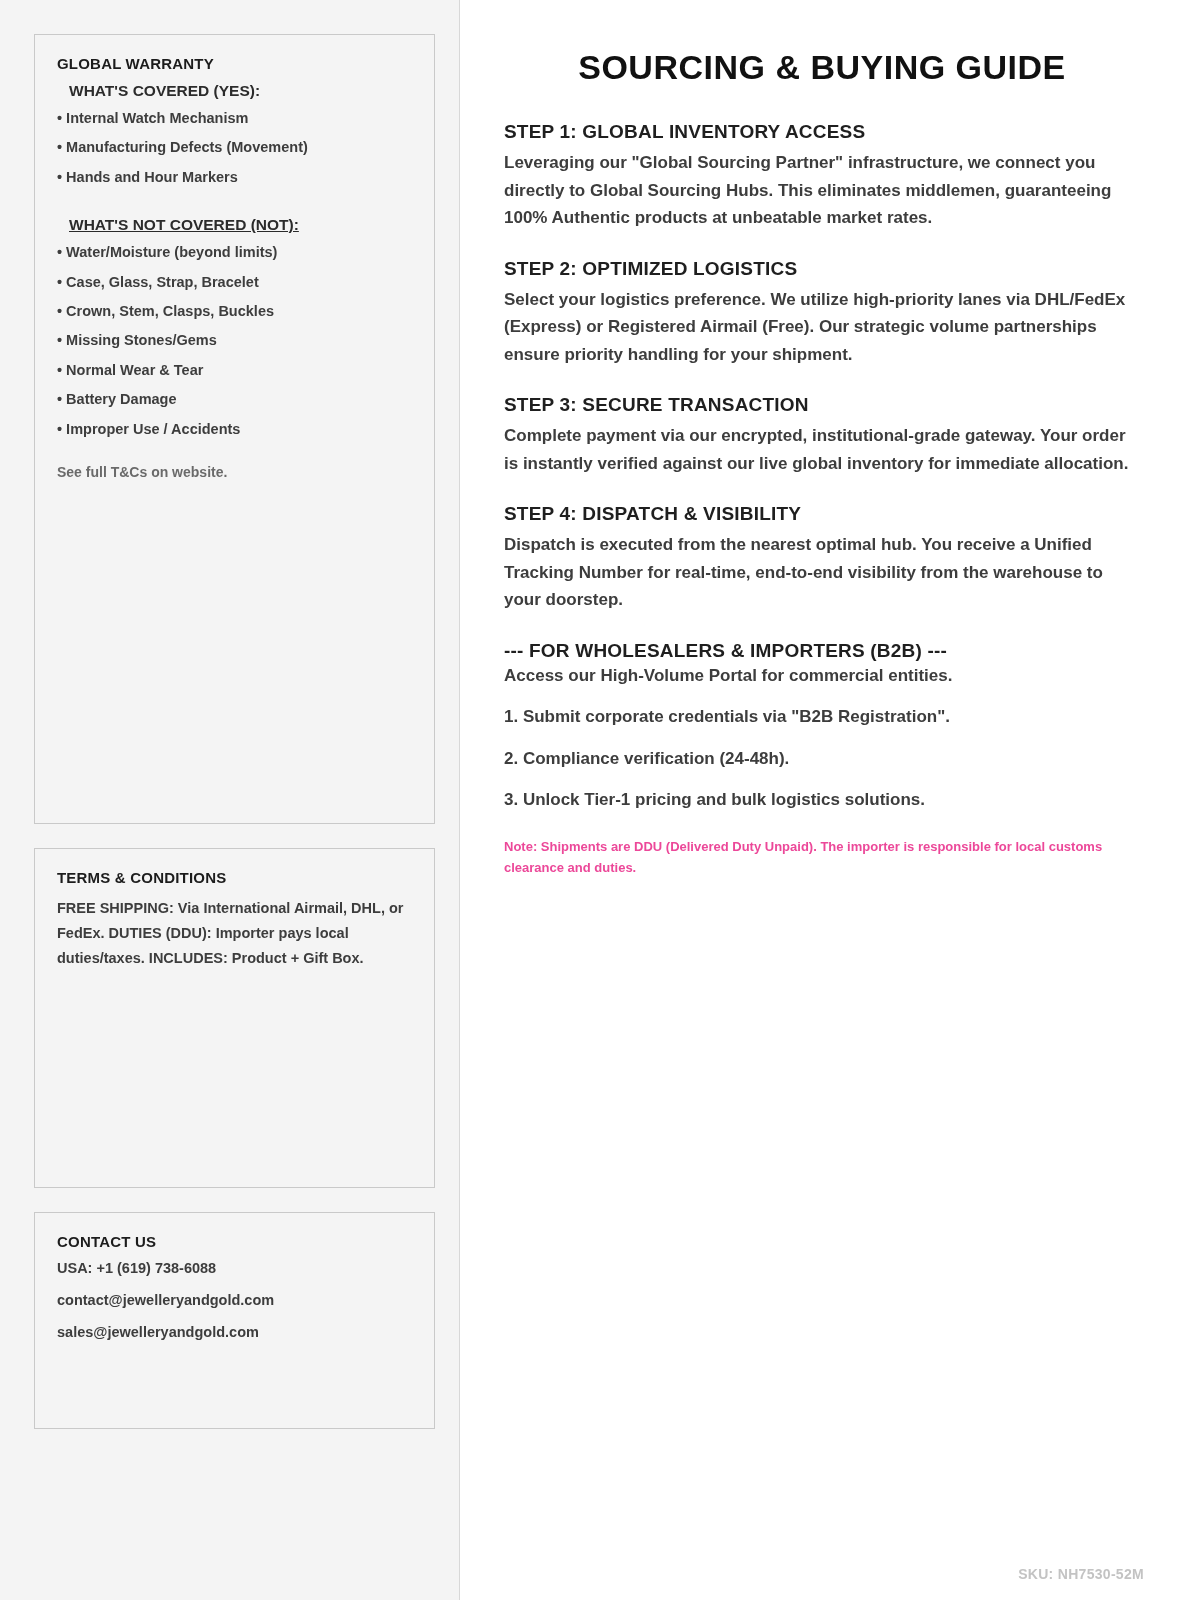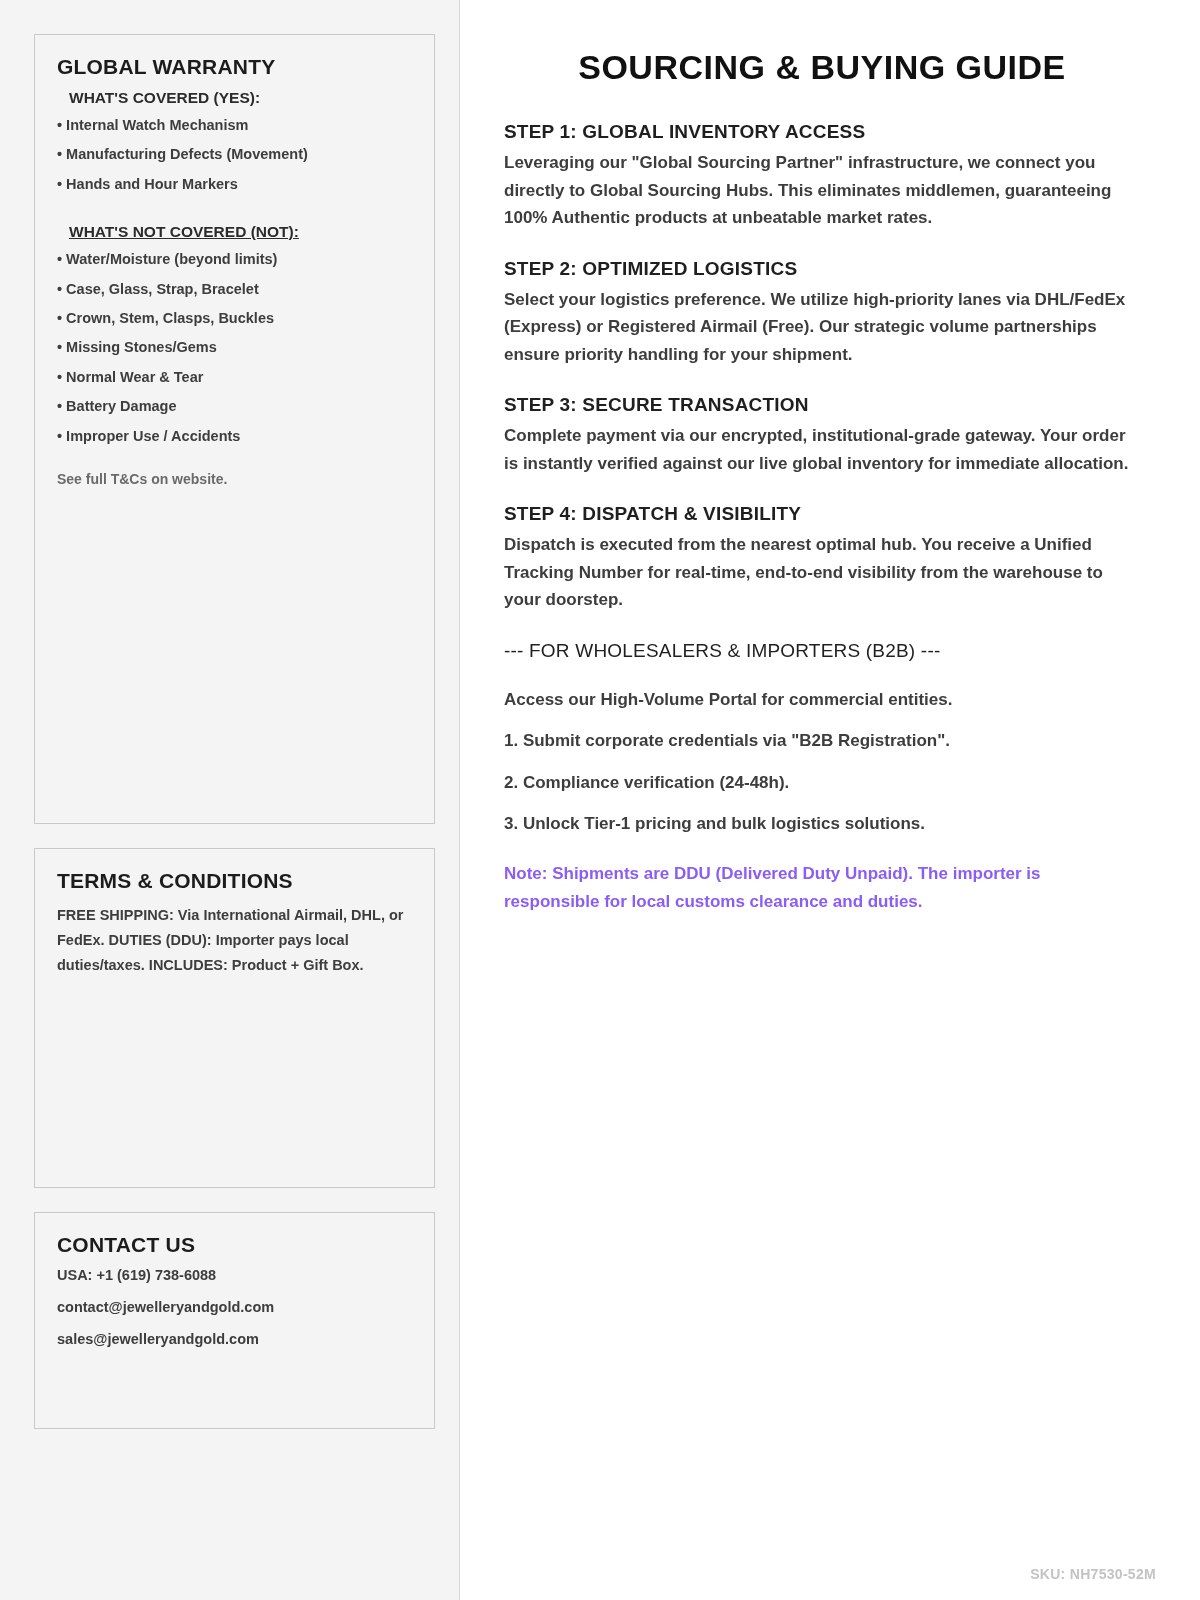--- a/index.html
+++ b/index.html
@@ -32,21 +32,21 @@
     border: 1px solid #c9c9c9;
     background: #f4f4f4;
     padding: 20px 22px 22px 22px;
     margin-bottom: 24px;
   }
   .panel-warranty { height: 790px; }
   .panel-terms { height: 340px; }
   .panel-contact { height: 217px; }
 
   .panel-title {
-    font-size: 21px;
+    font-size: 15px;
     font-weight: bold;
     color: #1c1c1c;
     letter-spacing: 0.2px;
     margin: 0 0 10px 0;
   }
   .sub-head {
     font-size: 15.5px;
     font-weight: bold;
     color: #2b2b2b;
     margin: 0 0 10px 12px;
@@ -103,42 +103,42 @@
   }
   .step-body {
     font-size: 17px;
     font-weight: bold;
     color: #3d3d3d;
     line-height: 1.62;
     margin: 0 0 26px 0;
   }
   .b2b-title {
     font-size: 19px;
-    font-weight: normal;
+    font-weight: bold;
     color: #1f1f1f;
-    margin: 6px 0 24px 0;
+    margin: 6px 0 0 0;
     letter-spacing: 0.2px;
   }
   .b2b-line {
     font-size: 17px;
     font-weight: bold;
     color: #3d3d3d;
     line-height: 1.62;
     margin: 0 0 14px 0;
   }
   .b2b-note {
-    font-size: 17px;
-    font-weight: bold;
-    color: #8b5cf6;
+    font-size: 13px;
+    font-weight: bold;
+    color: #ec4899;
     line-height: 1.62;
     margin: 22px 0 0 0;
   }
   .sku {
     position: absolute;
-    right: 44px;
+    right: 56px;
     bottom: 18px;
     font-size: 14px;
     font-weight: bold;
     color: #c3c3c3;
     letter-spacing: 0.3px;
   }
 </style>
 </head>
 <body>
 

